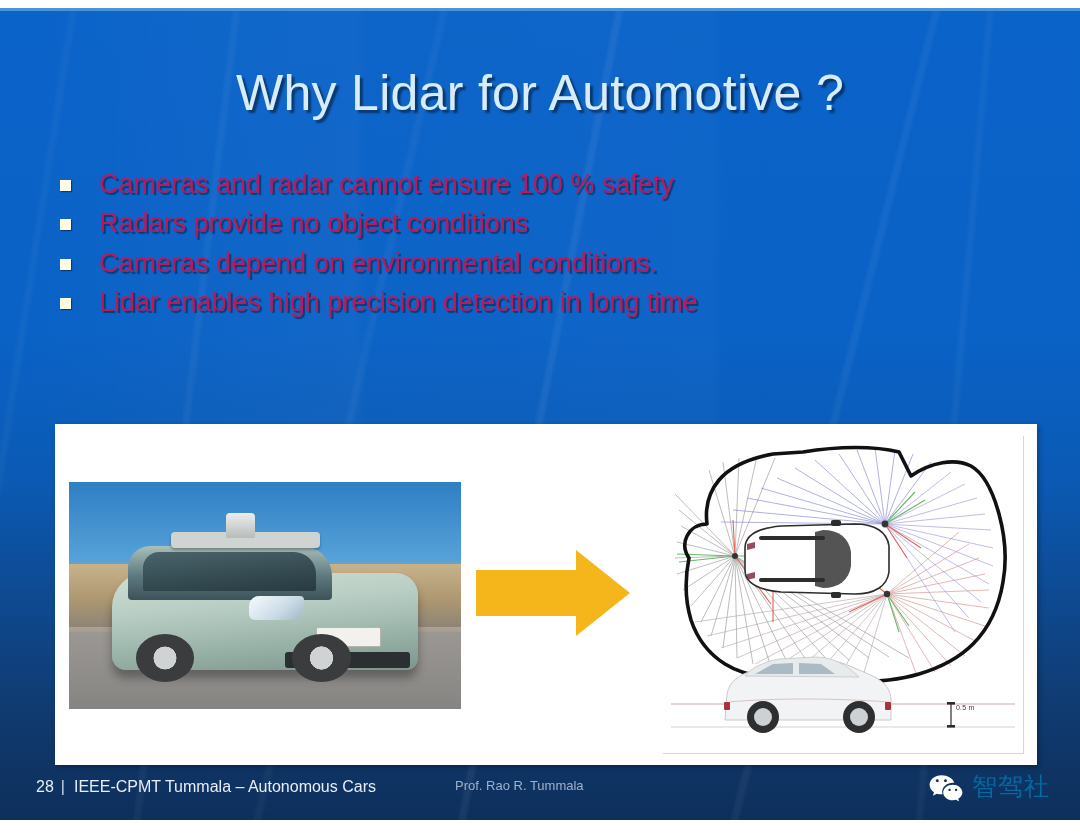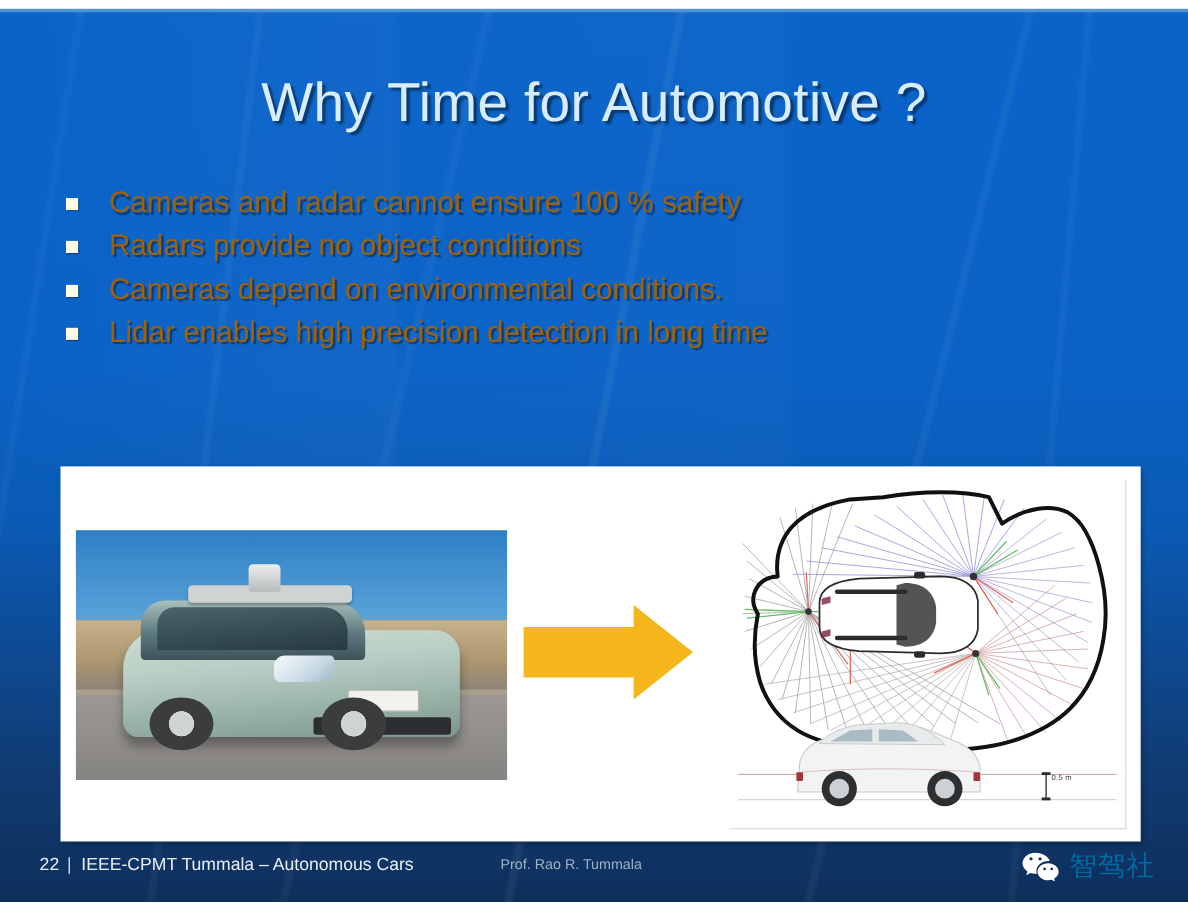--- a/index.html
+++ b/index.html
@@ -108,21 +108,21 @@
     height: 11px;
     margin-top: 13px;
     margin-right: 28px;
     background: #fdfbe2;
     box-shadow: 1px 1px 1px rgba(0,0,0,0.4);
   }
   .bullet-text {
     flex: 1 1 auto;
     font-size: 27px;
     line-height: 1.31;
-    color: #a16207;
+    color: #be185d;
     text-shadow: 2px 2px 1px rgba(0,0,0,0.42);
   }
 
   
   .panel {
     position: absolute;
     left: 55px; top: 424px;
     width: 982px; height: 341px;
     background: #ffffff;
     box-shadow: 2px 2px 5px rgba(0,0,0,0.30);
@@ -288,21 +288,21 @@
 <div class="slide">
 
   <div class="top-white"></div>
   <div class="top-rule"></div>
 
   <div class="bg">
     <div class="bands"></div>
     <div class="streaks"></div>
   </div>
 
-  <div class="title">Why Time for Automotive ?</div>
+  <div class="title">Why Lidar for Automotive ?</div>
 
   <div class="bullets">
     <div class="bullet-row">
       <span class="bullet-mark"></span>
       <span class="bullet-text">Cameras and radar cannot ensure 100 % safety</span>
     </div>
     <div class="bullet-row">
       <span class="bullet-mark"></span>
       <span class="bullet-text">Radars provide no object conditions</span>
     </div>
@@ -531,21 +531,21 @@
           <rect x="284" y="289" width="8" height="2.6" fill="#2b2b2b"></rect>
         </g>
       </svg>
 
       <div class="dim-label">0.5 m</div>
     </div>
   </div>
 
   <div class="footer">
     <div class="footer-left">
-      <span class="page-num">22</span>
+      <span class="page-num">28</span>
       <span class="page-sep">|</span>
       <span>IEEE-CPMT Tummala – Autonomous Cars</span>
     </div>
     <div class="footer-author">Prof. Rao R. Tummala</div>
 
     <div class="wechat">
       <span class="wechat-mark">
         <svg width="36" height="28" viewBox="0 0 36 28">
           <path d="M13.4 2.2C6.9 2.2 1.6 6.5 1.6 11.8c0 3 1.7 5.7 4.4 7.5l-1.1 3.4 3.9-2
                    c1.4.4 2.9.6 4.6.6.4 0 .8 0 1.2-.05-.25-.8-.4-1.6-.4-2.5

